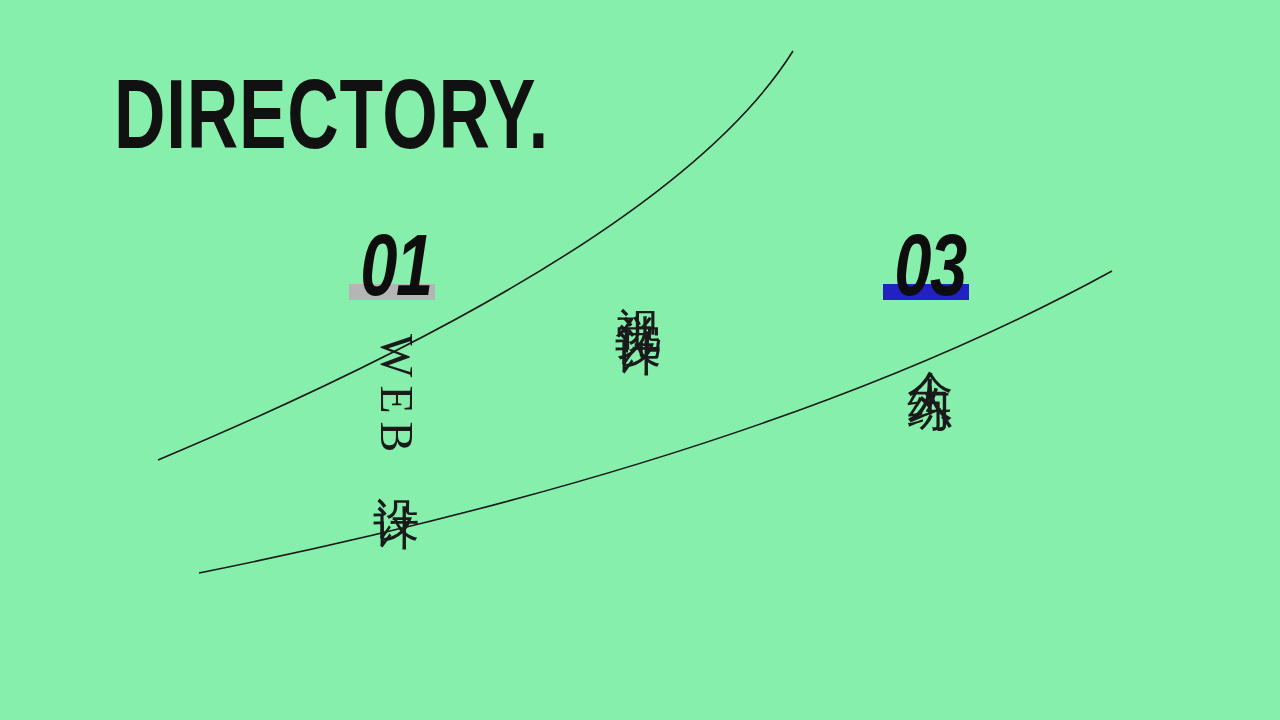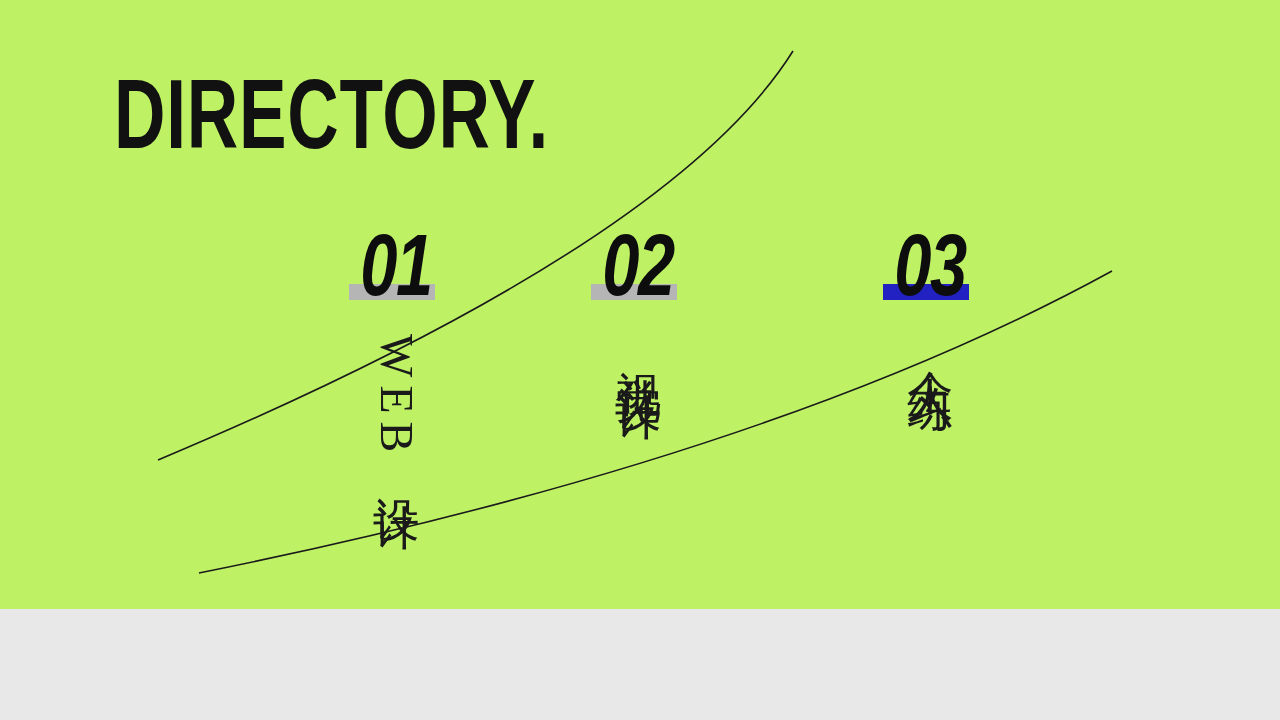--- a/index.html
+++ b/index.html
@@ -1,20 +1,20 @@
 <!DOCTYPE html>
 <html><head>
 <meta charset="utf-8">
 <style>
   html, body { margin: 0; padding: 0; background: #e8e8e8; }
   .slide {
     position: relative;
     width: 1280px;
-    height: 609px;
-    background: #bef264;
+    height: 720px;
+    background: #86efac;
     overflow: hidden;
     font-family: "Liberation Sans", sans-serif;
   }
   .decor-svg {
     position: absolute;
     left: 0; top: 0;
     width: 1280px; height: 720px;
     pointer-events: none;
   }
   .title {
@@ -97,24 +97,20 @@
 
   <div class="section section-1">
     <div class="num-wrap">
       <div class="hl-bar" style="background: rgb(181, 181, 181);"></div>
       <span class="num">01</span>
     </div>
     <div class="vtext">WEB设计</div>
   </div>
 
   <div class="section section-2">
-    <div class="num-wrap">
-      <div class="hl-bar" style="background: rgb(181, 181, 181);"></div>
-      <span class="num">02</span>
-    </div>
     <div class="vtext">视觉设计</div>
   </div>
 
   <div class="section section-3">
     <div class="num-wrap">
       <div class="hl-bar" style="background: rgb(34, 34, 194);"></div>
       <span class="num">03</span>
     </div>
     <div class="vtext">个人练习</div>
   </div>

